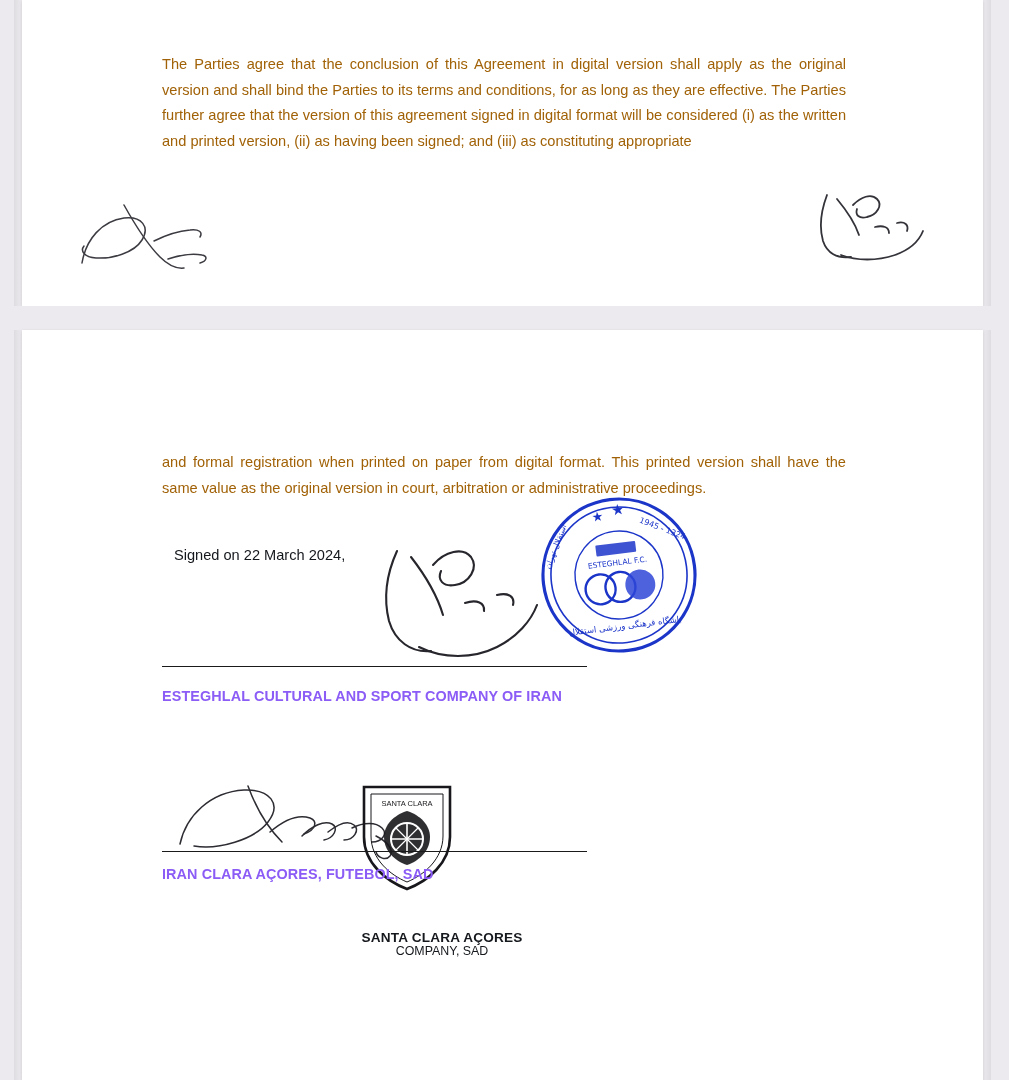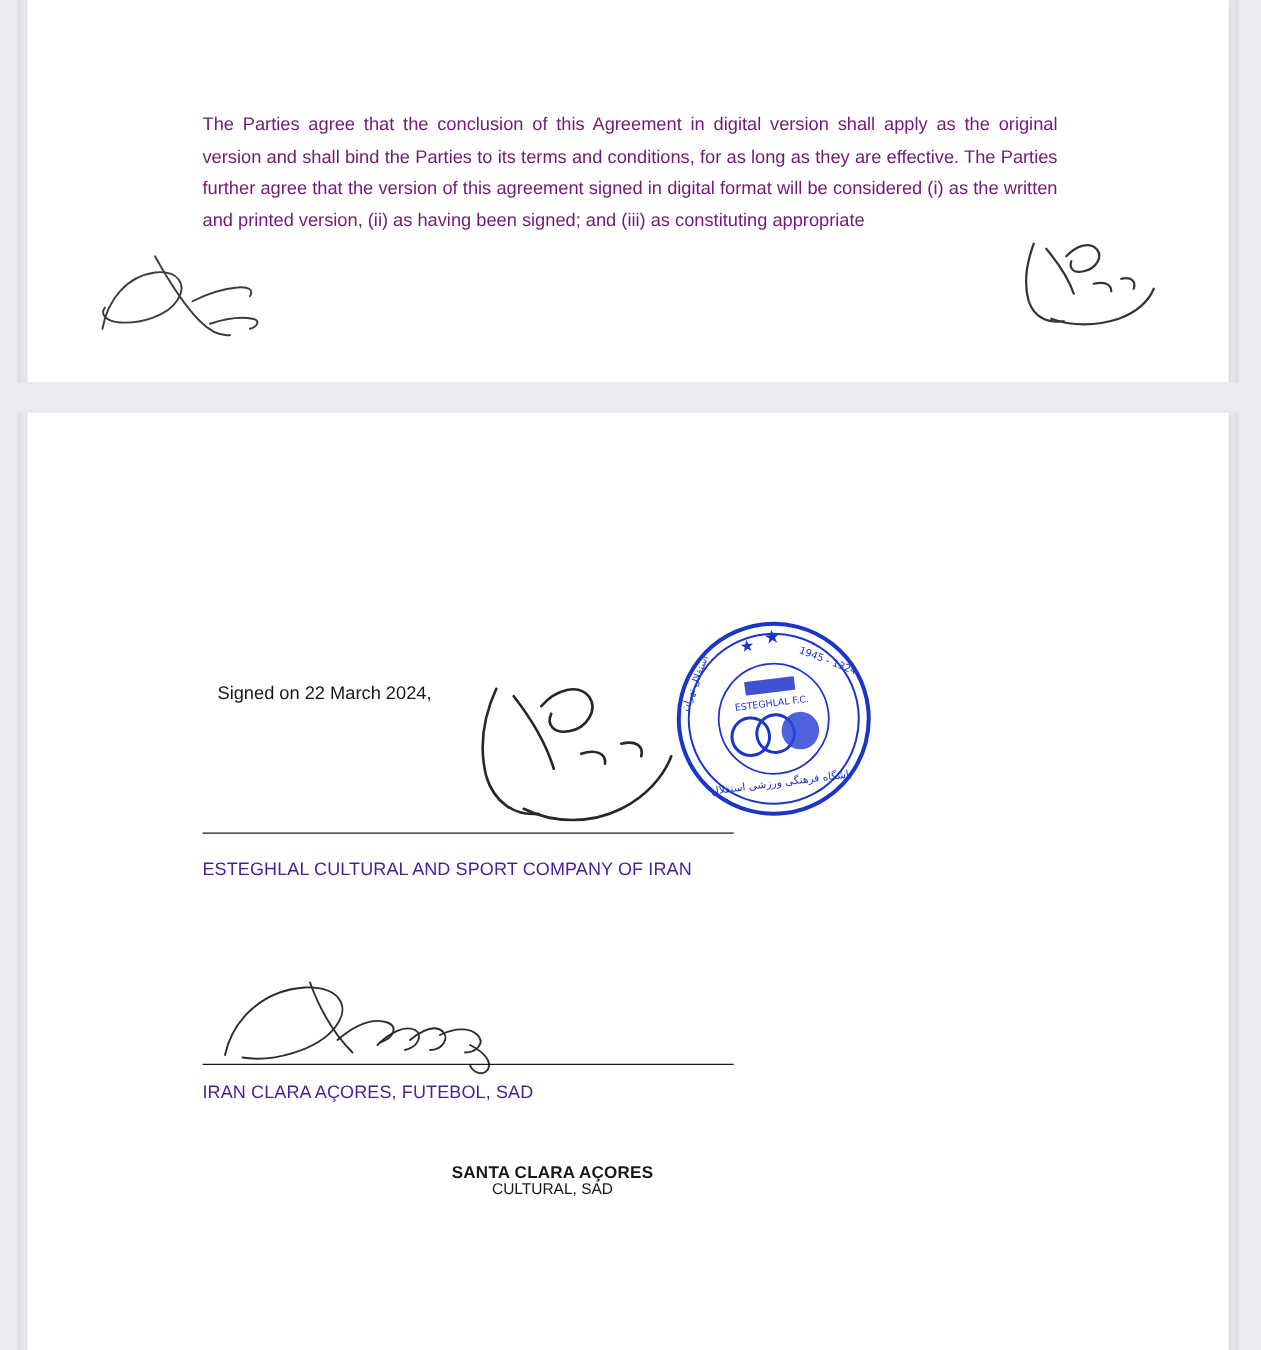--- a/index.html
+++ b/index.html
@@ -32,24 +32,23 @@
   #page-2 {
     top: 330px;
     height: 750px;
   }
   .body-text {
     position: absolute;
     left: 140px;
     width: 684px;
     font-size: 14.6px;
     line-height: 25.5px;
-    color: #701a75;
+    color: #a16207;
     text-align: justify;
     text-justify: inter-word;
-    margin-top: 36px;
   }
   #p1-para {
     top: 52px;
   }
   #p2-para {
     top: 120px;
   }
   .signed-line {
     position: absolute;
     left: 152px;
@@ -69,22 +68,22 @@
   }
   #rule-2 {
     left: 140px;
     top: 521px;
     width: 425px;
   }
   .party-name {
     position: absolute;
     left: 140px;
     font-size: 14.4px;
-    font-weight: normal;
-    color: #4c1d95;
+    font-weight: bold;
+    color: #8b5cf6;
     letter-spacing: 0.1px;
   }
   #party-1 {
     top: 358px;
   }
   #party-2 {
     top: 536px;
   }
   
   .sig {
@@ -197,20 +196,21 @@
           <path d="M44 80 C 60 86, 80 86, 98 80 C 112 75, 122 66, 126 56"></path>
         </g>
       </svg>
     </div>
   </div>
 
   <div class="gap-strip"></div>
 
   <div class="page" id="page-2">
 
+    <div class="body-text" id="p2-para">and formal registration when printed on paper from digital format. This printed version shall have the same value as the original version in court, arbitration or administrative proceedings.</div>
 
     <div class="signed-line">Signed on 22 March 2024,</div>
 
     <div class="sig" id="sig-p2-esteghlal">
       <svg width="200" height="140" viewBox="0 0 200 140" xmlns="http://www.w3.org/2000/svg">
         <g fill="none" stroke="#26262c" stroke-width="2.1" stroke-linecap="round" stroke-linejoin="round">
           <path d="M30 16 C 20 38, 16 62, 22 86 C 28 106, 44 118, 64 116"></path>
           <path d="M44 22 C 58 40, 70 60, 76 80"></path>
           <path d="M66 30 C 78 16, 96 12, 104 22 C 112 33, 102 48, 88 50 C 76 52, 70 45, 74 36"></path>
           <path d="M98 68 C 110 64, 118 68, 117 76"></path>
@@ -250,22 +250,33 @@
           <path d="M96 16 C 104 38, 116 58, 130 72"></path>
           <path d="M118 62 C 132 50, 146 44, 158 48 C 166 51, 164 60, 152 64"></path>
           <path d="M150 66 C 160 56, 172 50, 180 54 C 187 58, 182 68, 172 70"></path>
           <path d="M176 62 C 186 54, 196 50, 202 55 C 208 60, 202 70, 192 70"></path>
           <path d="M200 58 C 212 52, 224 52, 230 58 C 236 64, 230 72, 220 72"></path>
           <path d="M224 66 C 236 72, 242 80, 238 86 C 234 91, 226 88, 224 82"></path>
         </g>
       </svg>
     </div>
 
+    <div class="stamp" id="stamp-santa">
+      <svg width="130" height="125" viewBox="0 0 130 125" xmlns="http://www.w3.org/2000/svg">
+        <path d="M22 12 H108 V62 C108 88, 86 106, 65 114 C 44 106, 22 88, 22 62 Z" fill="none" stroke="#18181c" stroke-width="2.6"></path>
+        <path d="M29 19 H101 V61 C101 84, 82 100, 65 107 C 48 100, 29 84, 29 61 Z" fill="none" stroke="#18181c" stroke-width="1"></path>
+        <text x="65" y="31" fill="#18181c" font-size="7.5" text-anchor="middle" font-family="'Liberation Sans', sans-serif">SANTA CLARA</text>
+        <path d="M65 36 C 52 40, 42 50, 42 62 C 42 76, 53 86, 65 90 C 77 86, 88 76, 88 62 C 88 50, 78 40, 65 36 Z" fill="#18181c" opacity="0.9"></path>
+        <circle cx="65" cy="64" r="16" fill="none" stroke="#ffffff" stroke-width="2"></circle>
+        <path d="M50 64 H80 M65 49 V79" stroke="#ffffff" stroke-width="1.6"></path>
+        <path d="M54 53 L76 75 M76 53 L54 75" stroke="#ffffff" stroke-width="1.2"></path>
+      </svg>
+    </div>
 
     <div class="sig-rule" id="rule-2"></div>
     <div class="party-name" id="party-2">IRAN CLARA AÇORES, FUTEBOL, SAD</div>
 
     <div class="club-caption">
       <span class="line1">SANTA CLARA AÇORES</span>
-      <span class="line2">CULTURAL, SAD</span>
+      <span class="line2">COMPANY, SAD</span>
     </div>
   </div>
 </div>
 
 </body></html>

